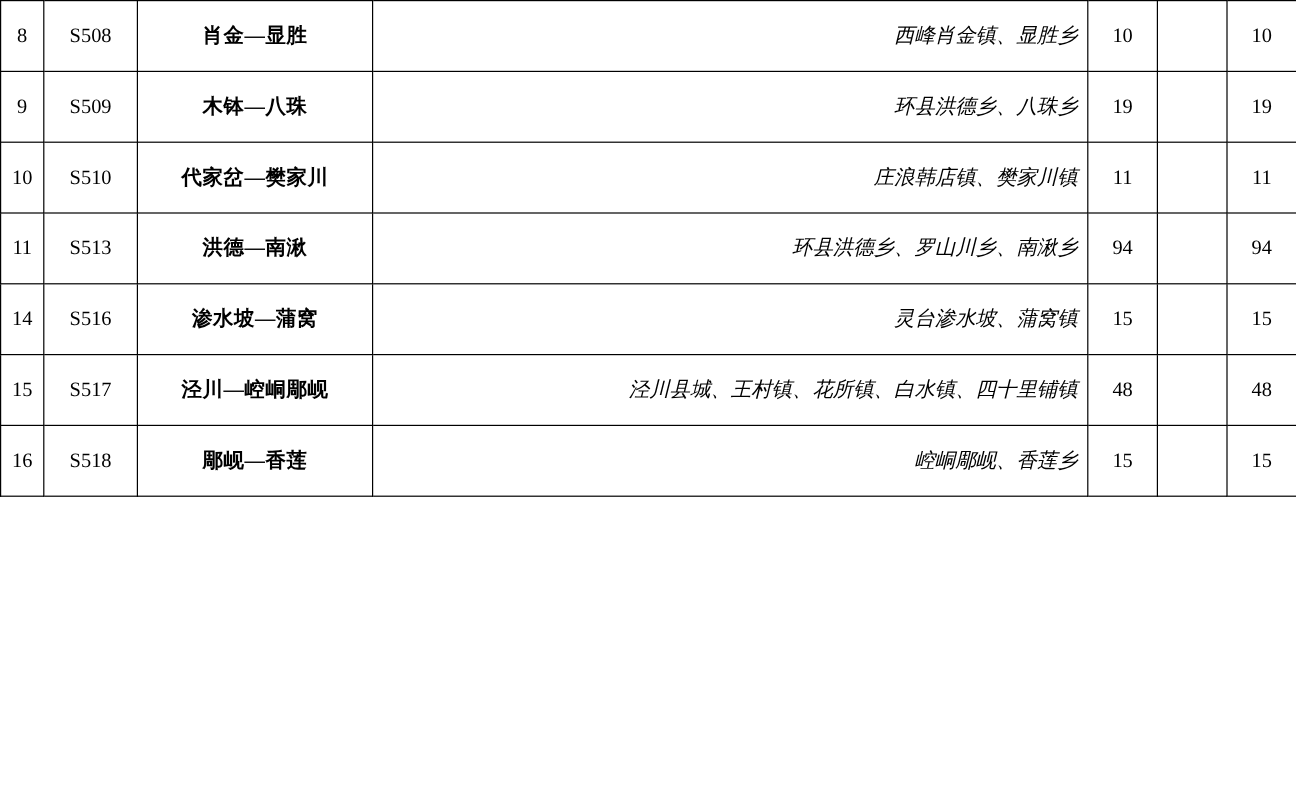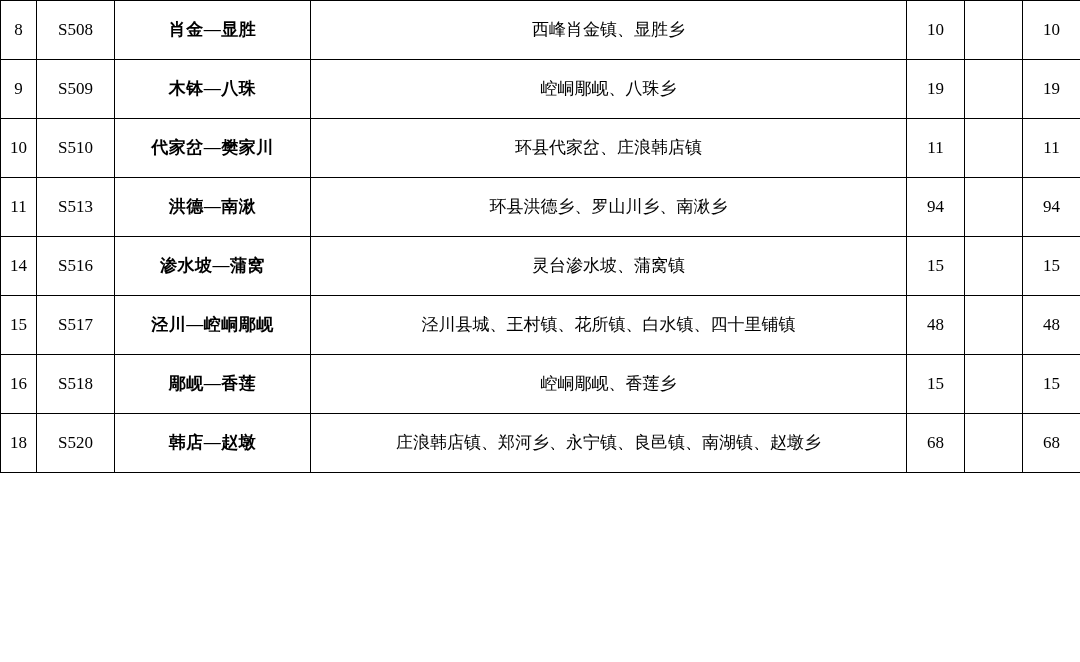--- a/index.html
+++ b/index.html
@@ -43,21 +43,21 @@
   col.c-code   { width: 78px; }
   col.c-name   { width: 196px; }
   col.c-route  { width: 596px; }
   col.c-a      { width: 58px; }
   col.c-b      { width: 58px; }
   col.c-c      { width: 58px; }
 
   td.idx    { text-align: center; font-size: 16px; }
   td.code   { text-align: center; font-size: 16px; font-family: "Liberation Serif", serif; margin-left: 48px; }
   td.name   { text-align: center; font-weight: bold; font-size: 17px; letter-spacing: 0.5px; margin-top: 33px; }
-  td.route  { text-align: center; font-size: 17px; padding-left: 12px; }
+  td.route  { text-align: right; font-size: 17px; padding-left: 12px; font-style: italic; }
   td.num    { text-align: center; font-size: 16px; }
 </style>
 </head>
 <body>
 
 <div class="page">
   <table class="doc-table">
     <colgroup>
       <col class="c-idx">
       <col class="c-code">
@@ -74,30 +74,30 @@
         <td class="name">肖金—显胜</td>
         <td class="route">西峰肖金镇、显胜乡</td>
         <td class="num">10</td>
         <td class="num"></td>
         <td class="num">10</td>
       </tr>
       <tr>
         <td class="idx">9</td>
         <td class="code">S509</td>
         <td class="name">木钵—八珠</td>
-        <td class="route">崆峒郮岘、八珠乡</td>
+        <td class="route">环县洪德乡、八珠乡</td>
         <td class="num">19</td>
         <td class="num"></td>
         <td class="num">19</td>
       </tr>
       <tr>
         <td class="idx">10</td>
         <td class="code">S510</td>
         <td class="name">代家岔—樊家川</td>
-        <td class="route">环县代家岔、庄浪韩店镇</td>
+        <td class="route">庄浪韩店镇、樊家川镇</td>
         <td class="num">11</td>
         <td class="num"></td>
         <td class="num">11</td>
       </tr>
       <tr>
         <td class="idx">11</td>
         <td class="code">S513</td>
         <td class="name">洪德—南湫</td>
         <td class="route">环县洪德乡、罗山川乡、南湫乡</td>
         <td class="num">94</td>
@@ -124,24 +124,15 @@
       </tr>
       <tr>
         <td class="idx">16</td>
         <td class="code">S518</td>
         <td class="name">郮岘—香莲</td>
         <td class="route">崆峒郮岘、香莲乡</td>
         <td class="num">15</td>
         <td class="num"></td>
         <td class="num">15</td>
       </tr>
-      <tr>
-        <td class="idx">18</td>
-        <td class="code">S520</td>
-        <td class="name">韩店—赵墩</td>
-        <td class="route">庄浪韩店镇、郑河乡、永宁镇、良邑镇、南湖镇、赵墩乡</td>
-        <td class="num">68</td>
-        <td class="num"></td>
-        <td class="num">68</td>
-      </tr>
     </tbody>
   </table>
 </div>
 
 </body></html>

